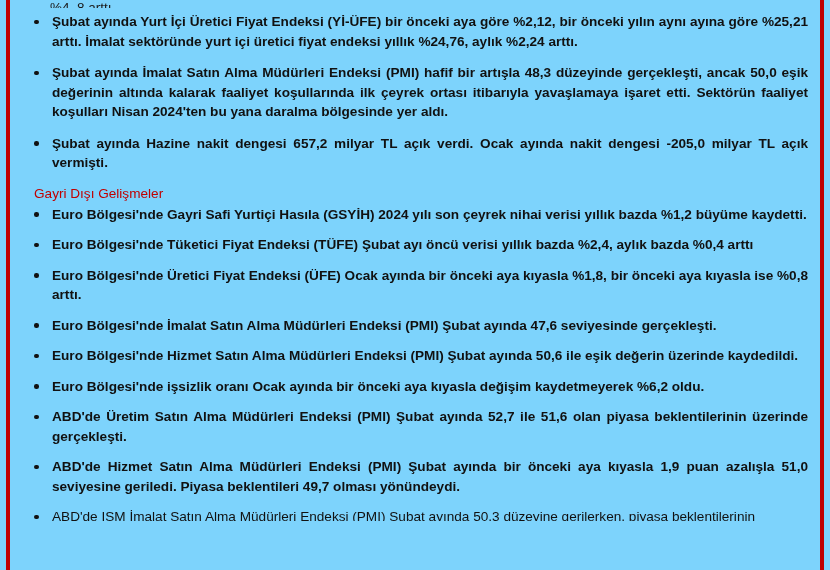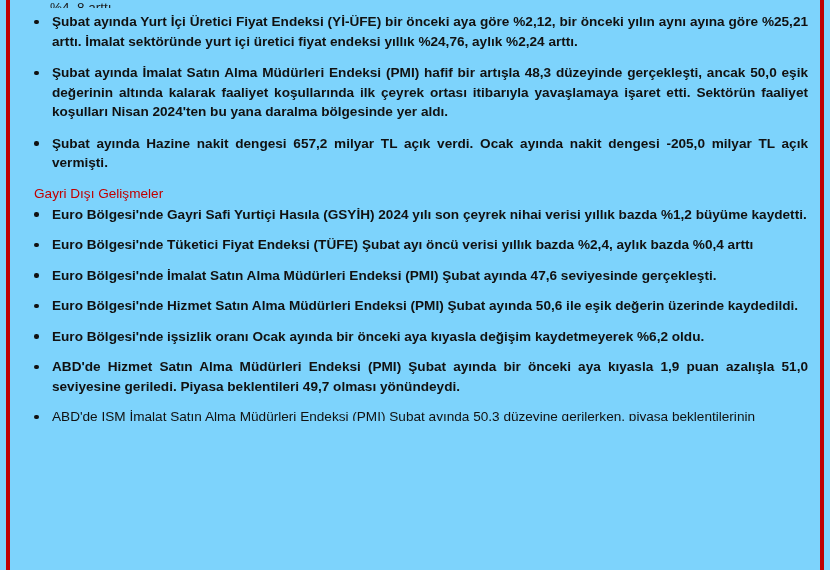--- a/index.html
+++ b/index.html
@@ -124,22 +124,24 @@
       <li>Şubat ayında Yurt İçi Üretici Fiyat Endeksi (Yİ-ÜFE) bir önceki aya göre %2,12, bir önceki yılın aynı ayına göre %25,21 arttı. İmalat sektöründe yurt içi üretici fiyat endeksi yıllık %24,76, aylık %2,24 arttı.</li>
       <li>Şubat ayında İmalat Satın Alma Müdürleri Endeksi (PMI) hafif bir artışla 48,3 düzeyinde gerçekleşti, ancak 50,0 eşik değerinin altında kalarak faaliyet koşullarında ilk çeyrek ortası itibarıyla yavaşlamaya işaret etti. Sektörün faaliyet koşulları Nisan 2024'ten bu yana daralma bölgesinde yer aldı.</li>
       <li>Şubat ayında Hazine nakit dengesi 657,2 milyar TL açık verdi. Ocak ayında nakit dengesi -205,0 milyar TL açık vermişti.</li>
     </ul>
 
     <div class="section-heading">Gayri Dışı Gelişmeler</div>
 
     <ul class="bullets second">
       <li>Euro Bölgesi'nde Gayri Safi Yurtiçi Hasıla (GSYİH) 2024 yılı son çeyrek nihai verisi yıllık bazda %1,2 büyüme kaydetti.</li>
       <li>Euro Bölgesi'nde Tüketici Fiyat Endeksi (TÜFE) Şubat ayı öncü verisi yıllık bazda %2,4, aylık bazda %0,4 arttı</li>
+      <li>Euro Bölgesi'nde Üretici Fiyat Endeksi (ÜFE) Ocak ayında bir önceki aya kıyasla %1,8, bir önceki aya kıyasla ise %0,8 arttı.</li>
       <li>Euro Bölgesi'nde İmalat Satın Alma Müdürleri Endeksi (PMI) Şubat ayında 47,6 seviyesinde gerçekleşti.</li>
       <li>Euro Bölgesi'nde Hizmet Satın Alma Müdürleri Endeksi (PMI) Şubat ayında 50,6 ile eşik değerin üzerinde kaydedildi.</li>
       <li>Euro Bölgesi'nde işsizlik oranı Ocak ayında bir önceki aya kıyasla değişim kaydetmeyerek %6,2 oldu.</li>
+      <li>ABD'de Üretim Satın Alma Müdürleri Endeksi (PMI) Şubat ayında 52,7 ile 51,6 olan piyasa beklentilerinin üzerinde gerçekleşti.</li>
       <li>ABD'de Hizmet Satın Alma Müdürleri Endeksi (PMI) Şubat ayında bir önceki aya kıyasla 1,9 puan azalışla 51,0 seviyesine geriledi. Piyasa beklentileri 49,7 olması yönündeydi.</li>
     </ul>
 
     <div class="last-clipped">ABD'de ISM İmalat Satın Alma Müdürleri Endeksi (PMI) Şubat ayında 50,3 düzeyine gerilerken, piyasa beklentilerinin</div>
 
   </div>
 </div>
 
 </body></html>

